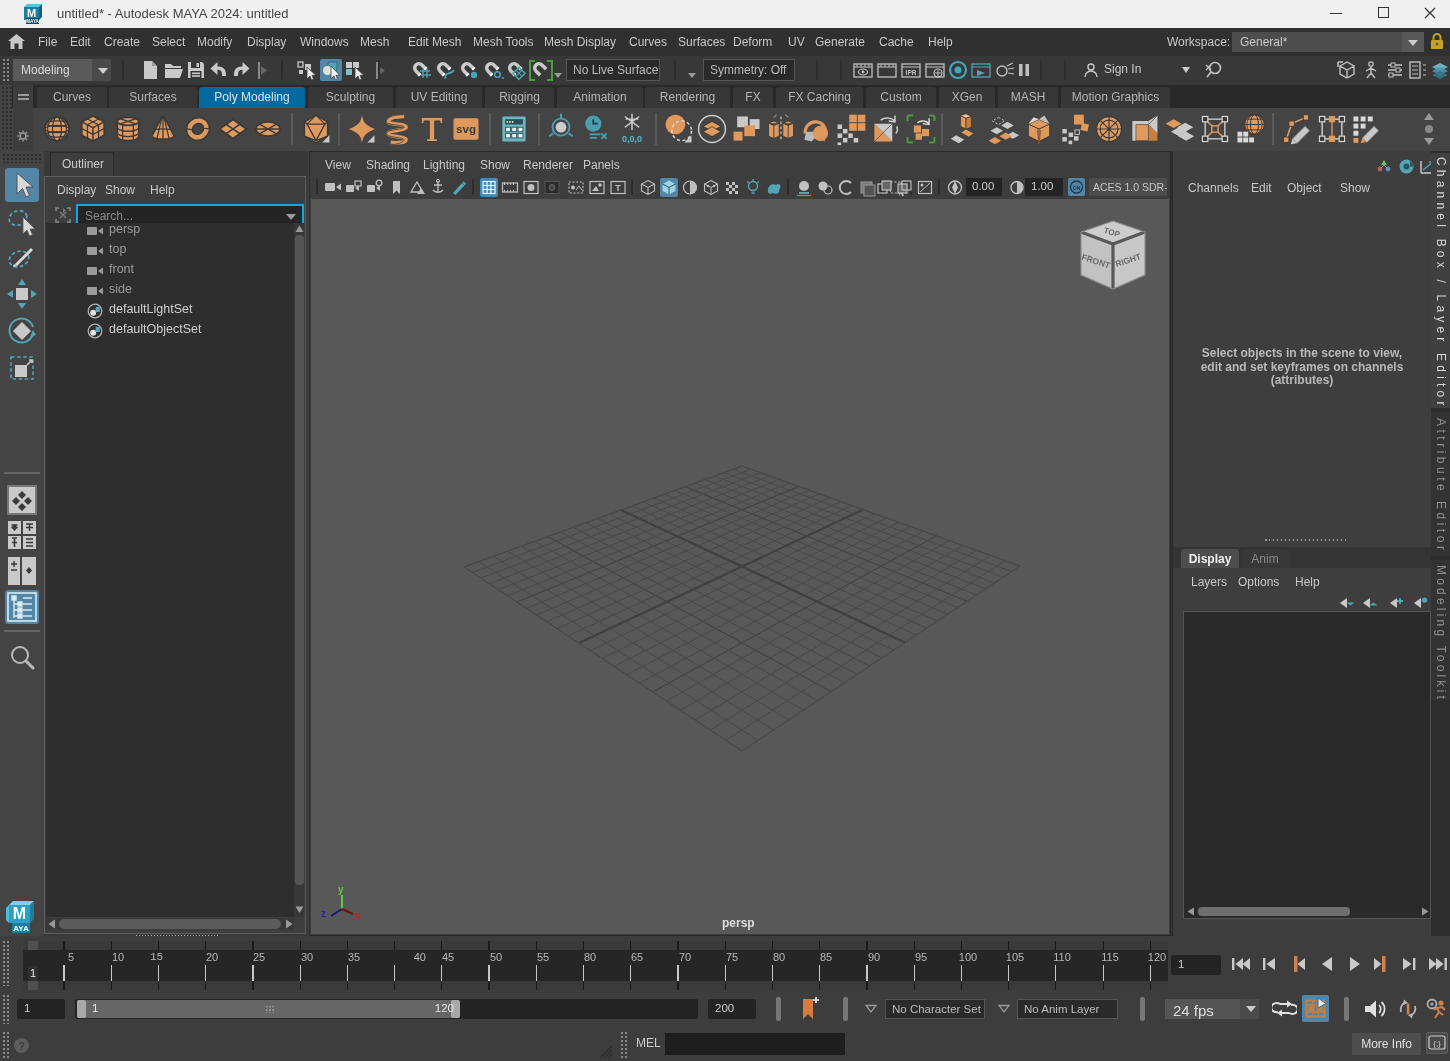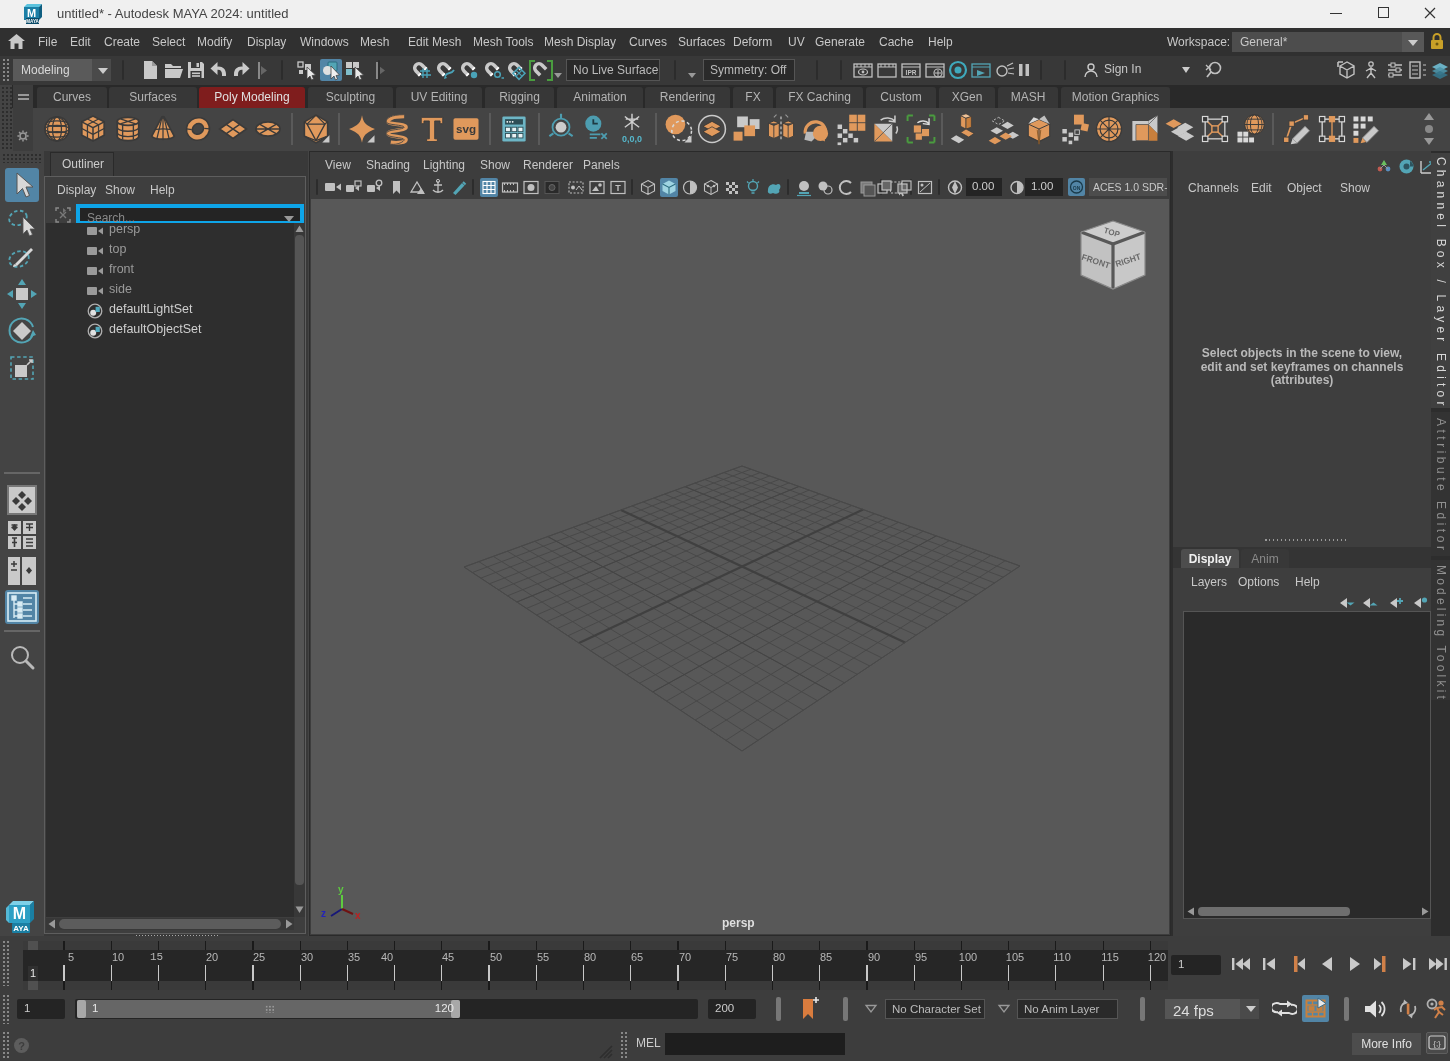--- a/index.html
+++ b/index.html
@@ -258,21 +258,21 @@
       </svg></div>
     <div class="abs" style="left:1429px;top:3px;width:22px;height:22px;border-radius:2px;"><svg width="22" height="22" viewBox="0 0 22 22">
         <path d="M3 8 L11 4 L19 8 L11 12 Z" fill="#6ab0c4"></path>
         <path d="M3 12 L11 8 L19 12 L11 16 Z" fill="#4d93a8" opacity="0.9"></path>
         <path d="M3 16 L11 12 L19 16 L11 20 Z" fill="#35758c" opacity="0.9"></path>
       </svg></div>
   </div>
 <div class="abs" style="left:0;top:85px;width:1450px;height:23px;background:#292929;">
     <div class="abs" style="left:37px;top:2px;width:70px;height:21px;background:#373737;border-radius:3px 3px 0 0;text-align:center;"><span style="color:#b4b4b4;font-size:12px;line-height:21px;">Curves</span></div>
     <div class="abs" style="left:109px;top:2px;width:88px;height:21px;background:#373737;border-radius:3px 3px 0 0;text-align:center;"><span style="color:#b4b4b4;font-size:12px;line-height:21px;">Surfaces</span></div>
-    <div class="abs" style="left:199px;top:2px;width:106px;height:21px;background:#7f1d1d;border-radius:3px 3px 0 0;text-align:center;"><span style="color:#e0e0e0;font-size:12px;line-height:21px;">Poly Modeling</span></div>
+    <div class="abs" style="left:199px;top:2px;width:106px;height:21px;background:#0369a1;border-radius:3px 3px 0 0;text-align:center;"><span style="color:#e0e0e0;font-size:12px;line-height:21px;">Poly Modeling</span></div>
     <div class="abs" style="left:308px;top:2px;width:85px;height:21px;background:#373737;border-radius:3px 3px 0 0;text-align:center;"><span style="color:#b4b4b4;font-size:12px;line-height:21px;">Sculpting</span></div>
     <div class="abs" style="left:396px;top:2px;width:86px;height:21px;background:#373737;border-radius:3px 3px 0 0;text-align:center;"><span style="color:#b4b4b4;font-size:12px;line-height:21px;">UV Editing</span></div>
     <div class="abs" style="left:485px;top:2px;width:69px;height:21px;background:#373737;border-radius:3px 3px 0 0;text-align:center;"><span style="color:#b4b4b4;font-size:12px;line-height:21px;">Rigging</span></div>
     <div class="abs" style="left:557px;top:2px;width:86px;height:21px;background:#373737;border-radius:3px 3px 0 0;text-align:center;"><span style="color:#b4b4b4;font-size:12px;line-height:21px;">Animation</span></div>
     <div class="abs" style="left:645px;top:2px;width:85px;height:21px;background:#373737;border-radius:3px 3px 0 0;text-align:center;"><span style="color:#b4b4b4;font-size:12px;line-height:21px;">Rendering</span></div>
     <div class="abs" style="left:733px;top:2px;width:40px;height:21px;background:#373737;border-radius:3px 3px 0 0;text-align:center;"><span style="color:#b4b4b4;font-size:12px;line-height:21px;">FX</span></div>
     <div class="abs" style="left:776px;top:2px;width:87px;height:21px;background:#373737;border-radius:3px 3px 0 0;text-align:center;"><span style="color:#b4b4b4;font-size:12px;line-height:21px;">FX Caching</span></div>
     <div class="abs" style="left:866px;top:2px;width:70px;height:21px;background:#373737;border-radius:3px 3px 0 0;text-align:center;"><span style="color:#b4b4b4;font-size:12px;line-height:21px;">Custom</span></div>
     <div class="abs" style="left:939px;top:2px;width:56px;height:21px;background:#373737;border-radius:3px 3px 0 0;text-align:center;"><span style="color:#b4b4b4;font-size:12px;line-height:21px;">XGen</span></div>
     <div class="abs" style="left:998px;top:2px;width:60px;height:21px;background:#373737;border-radius:3px 3px 0 0;text-align:center;"><span style="color:#b4b4b4;font-size:12px;line-height:21px;">MASH</span></div>
@@ -694,21 +694,21 @@
       <div class="abs txt" style="left:12px;top:6px;">Display</div>
       <div class="abs txt" style="left:60px;top:6px;">Show</div>
       <div class="abs txt" style="left:105px;top:6px;">Help</div>
       <svg class="abs" style="left:8px;top:28px;" width="20" height="20" viewBox="0 0 20 20">
         <g stroke="#8a8a8a" stroke-width="1.4" fill="none">
           <path d="M3 6 L3 3 L6 3 M14 3 L17 3 L17 6 M17 14 L17 17 L14 17 M6 17 L3 17 L3 14"></path>
           <path d="M7 7 L13 13 M13 7 L7 13" opacity="0.8"></path>
         </g>
         <path d="M10 3 L13 5.5 L10 8 Z" fill="#8a8a8a" opacity="0.7"></path>
       </svg>
-      <div class="abs" style="left:31px;top:27px;width:228px;height:21px;background:#242424;border:4px solid #0ea5e9;">
+      <div class="abs" style="left:31px;top:27px;width:228px;height:21px;background:#242424;border:2px solid #0ea5e9;">
         <div class="abs" style="left:7px;top:3px;color:#888;font-size:12px;">Search...</div>
         <svg class="abs" style="right:4px;top:6px;" width="14" height="10">
           <path d="M2 2 L12 2 L7 8 Z" fill="#999"></path>
         </svg>
       </div>
       <div class="abs" style="left:1px;top:46px;width:248px;height:694px;background:#2e2e2e;">
         <div class="abs" style="left:41px;top:0px;"><svg width="17" height="12" viewBox="0 0 17 12">
             <rect x="0" y="2" width="10" height="8" rx="1" fill="#9a9a9a"></rect>
             <path d="M11 6 L16 2.5 L16 9.5 Z" fill="#9a9a9a"></path>
           </svg></div>
@@ -1112,21 +1112,21 @@
     <div class="abs" style="left:252.3px;top:5px;width:1.3px;height:9px;background:#1a1a1a;"></div>
     <div class="abs" style="left:252.3px;top:45px;width:1.3px;height:9px;background:#1a1a1a;"></div>
     <div class="abs" style="left:292px;top:15px;width:30px;text-align:center;color:#b8b8b8;font-size:11px;">30</div>
     <div class="abs" style="left:299.5px;top:29px;width:1.3px;height:16px;background:#c8c8c8;"></div>
     <div class="abs" style="left:299.5px;top:5px;width:1.3px;height:9px;background:#1a1a1a;"></div>
     <div class="abs" style="left:299.5px;top:45px;width:1.3px;height:9px;background:#1a1a1a;"></div>
     <div class="abs" style="left:339px;top:15px;width:30px;text-align:center;color:#b8b8b8;font-size:11px;">35</div>
     <div class="abs" style="left:346.7px;top:29px;width:1.3px;height:16px;background:#c8c8c8;"></div>
     <div class="abs" style="left:346.7px;top:5px;width:1.3px;height:9px;background:#1a1a1a;"></div>
     <div class="abs" style="left:346.7px;top:45px;width:1.3px;height:9px;background:#1a1a1a;"></div>
-    <div class="abs" style="left:372px;top:15px;width:30px;text-align:center;color:#b8b8b8;font-size:11px;">40</div>
+    <div class="abs" style="left:396px;top:15px;width:30px;text-align:right;color:#b8b8b8;font-size:11px;">40</div>
     <div class="abs" style="left:394.0px;top:29px;width:1.3px;height:16px;background:#c8c8c8;"></div>
     <div class="abs" style="left:394.0px;top:5px;width:1.3px;height:9px;background:#1a1a1a;"></div>
     <div class="abs" style="left:394.0px;top:45px;width:1.3px;height:9px;background:#1a1a1a;"></div>
     <div class="abs" style="left:433px;top:15px;width:30px;text-align:center;color:#b8b8b8;font-size:11px;">45</div>
     <div class="abs" style="left:441.2px;top:29px;width:1.3px;height:16px;background:#c8c8c8;"></div>
     <div class="abs" style="left:441.2px;top:5px;width:1.3px;height:9px;background:#1a1a1a;"></div>
     <div class="abs" style="left:441.2px;top:45px;width:1.3px;height:9px;background:#1a1a1a;"></div>
     <div class="abs" style="left:481px;top:15px;width:30px;text-align:center;color:#b8b8b8;font-size:11px;">50</div>
     <div class="abs" style="left:488.4px;top:29px;width:1.3px;height:16px;background:#c8c8c8;"></div>
     <div class="abs" style="left:488.4px;top:5px;width:1.3px;height:9px;background:#1a1a1a;"></div>

